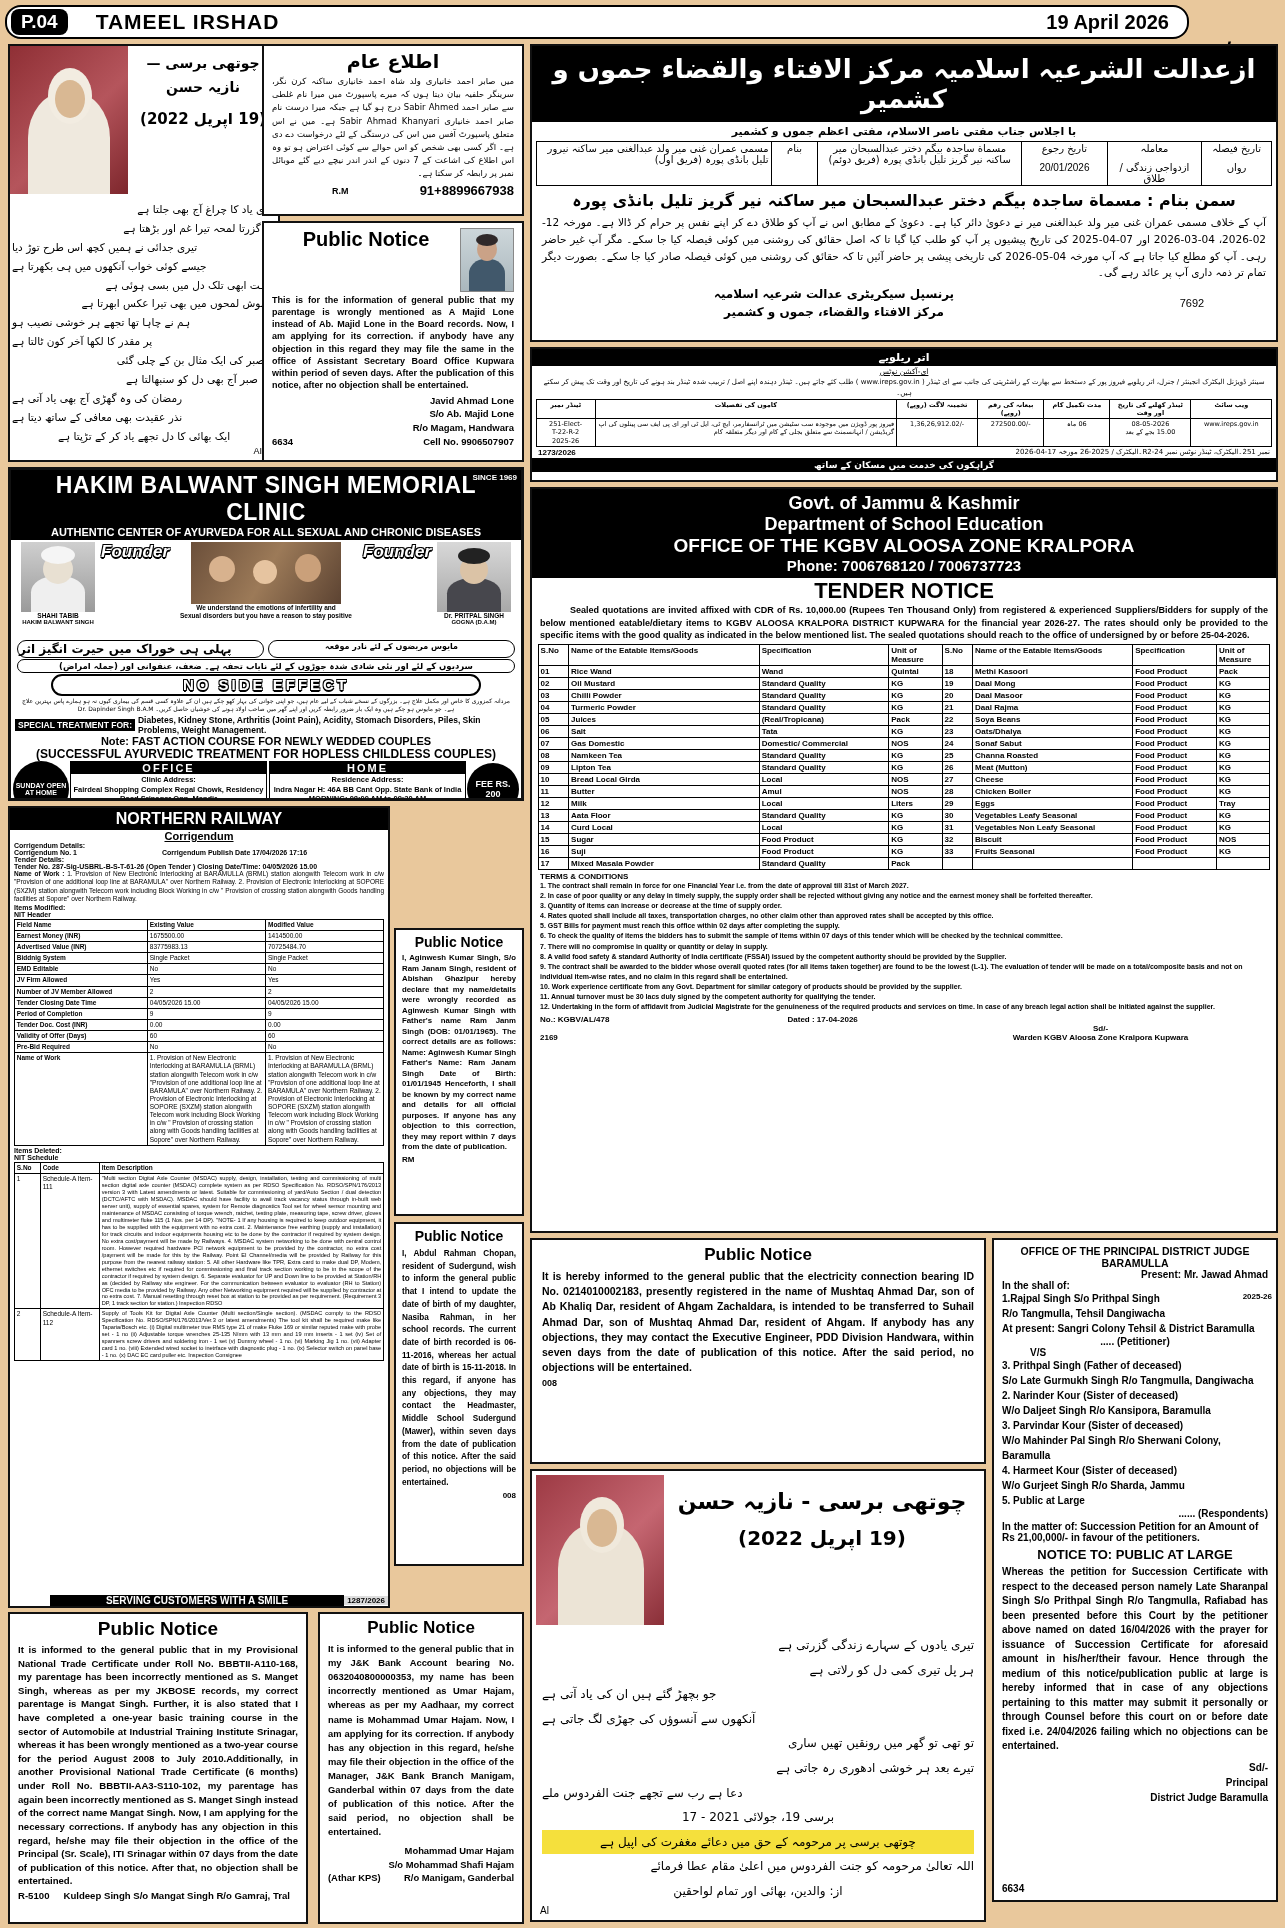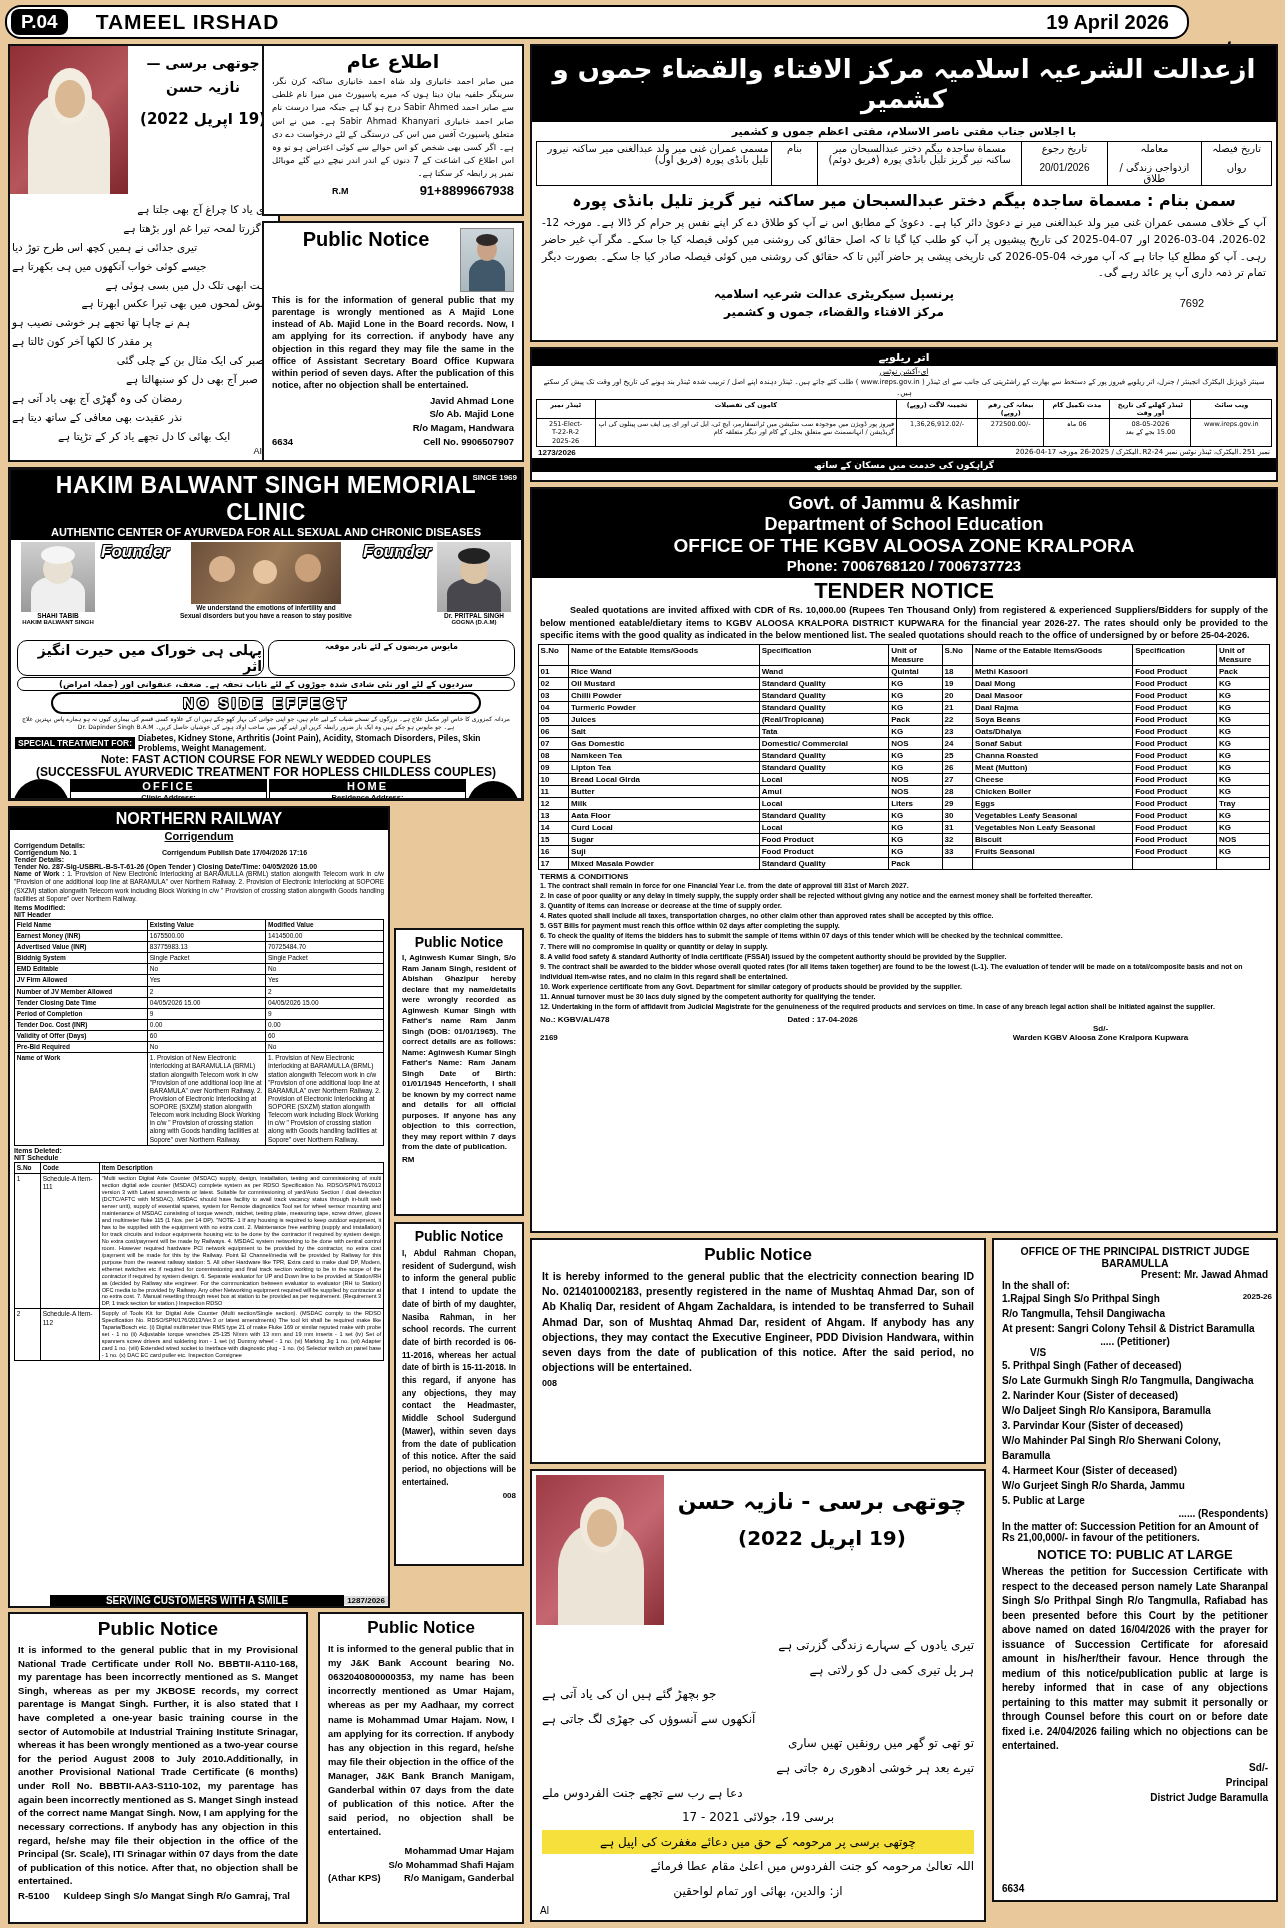--- a/index.html
+++ b/index.html
@@ -209,21 +209,21 @@
         <div class="ph" style="width:74px;height:70px;margin:0 auto;background:linear-gradient(#d8d8d8,#a8a8a8);">
           <div class="body" style="left:10px;top:36px;width:54px;height:34px;background:#47474d;"></div>
           <div class="head" style="left:23px;top:14px;width:28px;height:28px;background:#dbc3a6;"></div>
           <div class="head" style="left:21px;top:6px;width:32px;height:16px;background:#222;"></div>
         </div>
         <div style="font-size:6.5px;font-weight:bold;">Dr. PRITPAL SINGH</div>
         <div style="font-size:6px;font-weight:bold;">GOGNA (D.A.M)</div>
       </div>
     </div>
     <div style="display:flex;gap:4px;padding:0 6px;">
-      <div class="ur" style="flex:1;border:1px solid #000;border-radius:10px;text-align:right;font-size:14px;font-weight:bold;padding:1px;">پہلی ہی خوراک میں حیرت انگیز اثر</div>
+      <div class="ur" style="flex:1;border:1px solid #000;border-radius:10px;text-align:left;font-size:12px;font-weight:bold;padding:1px;">پہلی ہی خوراک میں حیرت انگیز اثر</div>
       <div class="ur" style="flex:1;border:1px solid #000;border-radius:10px;text-align:center;font-size:8px;font-weight:bold;padding:1px;">مایوس مریضوں کے لئے نادر موقعہ</div>
     </div>
     <div class="ur" style="margin:1px 6px;border:1px solid #000;border-radius:10px;text-align:center;font-size:8.5px;font-weight:bold;padding:1px;">سردیوں کے لئے اور نئی شادی شدہ جوڑوں کے لئے نایاب تحفہ ہے۔ ضعف، عنفوانی اور (جملہ امراض)</div>
     <div style="margin:1px 40px;border:2px solid #000;border-radius:14px;text-align:center;">
       <span class="outline" style="font-weight:bold;font-size:15px;letter-spacing:3px;">NO SIDE EFFECT</span>
     </div>
     <div class="ur" style="font-size:6px;line-height:1.4;padding:0 6px;text-align:center;">مردانہ کمزوری کا خاص اور مکمل علاج ہے۔ بزرگوں کے نسخے شباب کے لیے عام ہیں، جو اپنی جوانی کی بہار کھو چکے ہیں ان کے علاوہ کسی قسم کی بیماری کیوں نہ ہو ہمارے پاس بہترین علاج ہے۔ جو مایوس ہو چکے ہیں وہ ایک بار ضرور رابطہ کریں اور اپنے گھر میں صاحب اولاد ہونے کی خوشیاں حاصل کریں۔ Dr. Dapinder Singh B.A.M</div>
     <div style="display:flex;align-items:center;padding:0 4px;margin-top:1px;">
       <span class="band" style="font-size:8.5px;padding:1px 3px;flex:none;">SPECIAL TREATMENT FOR:</span>
       <span style="font-size:8.5px;font-weight:bold;margin-left:3px;">Diabetes, Kidney Stone, Arthritis (Joint Pain), Acidity, Stomach Disorders, Piles, Skin Problems, Weight Management.</span>
@@ -680,21 +680,21 @@
     <div style="font-weight:bold;font-size:10px;line-height:1.5;">
 
     <div>1.Rajpal Singh S/o Prithpal Singh</div>
         <div>R/o Tangmulla, Tehsil Dangiwacha</div>
         <div>At present: Sangri Colony Tehsil &amp; District Baramulla</div>
       </div>
     <div style="font-weight:bold;font-size:10px;text-align:center;">..... (Petitioner)</div>
     <div style="font-weight:bold;font-size:10px;padding-left:28px;">V/S</div>
     <div style="font-weight:bold;font-size:10px;line-height:1.5;">
 
-    <div>5. Prithpal Singh (Father of deceased)</div>
+    <div>3. Prithpal Singh (Father of deceased)</div>
         <div>S/o Late Gurmukh Singh R/o Tangmulla, Dangiwacha</div>
         <div>2. Narinder Kour (Sister of deceased)</div>
         <div>W/o Daljeet Singh R/o Kansipora, Baramulla</div>
         <div>3. Parvindar Kour (Sister of deceased)</div>
         <div>W/o Mahinder Pal Singh R/o Sherwani Colony, Baramulla</div>
         <div>4. Harmeet Kour (Sister of deceased)</div>
         <div>W/o Gurjeet Singh R/o Sharda, Jammu</div>
         <div>5. Public at Large</div>
       </div>
     <div style="font-weight:bold;font-size:10px;text-align:right;">...... (Respondents)</div>

